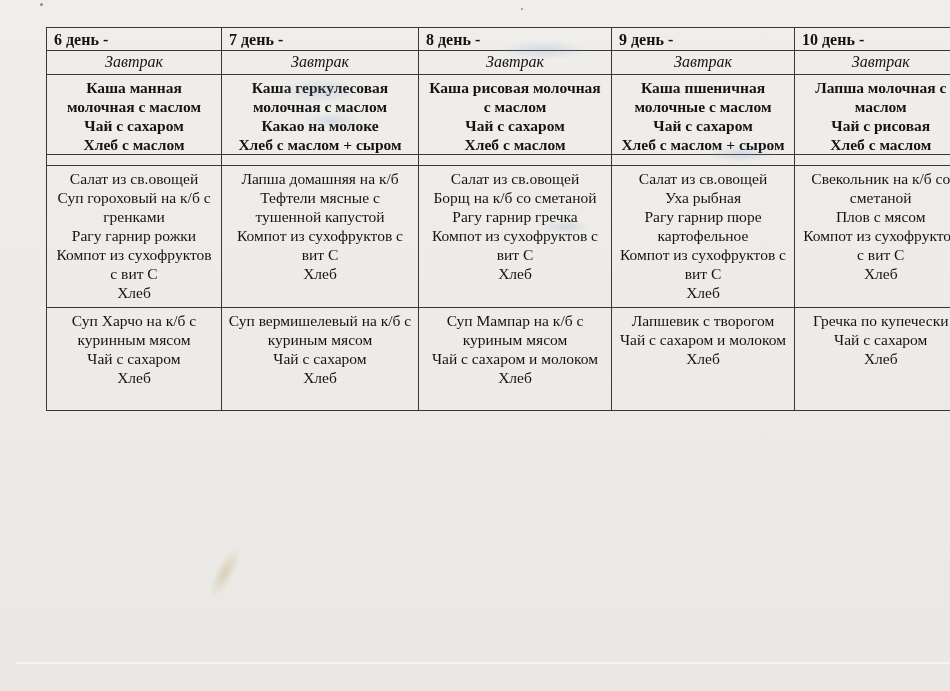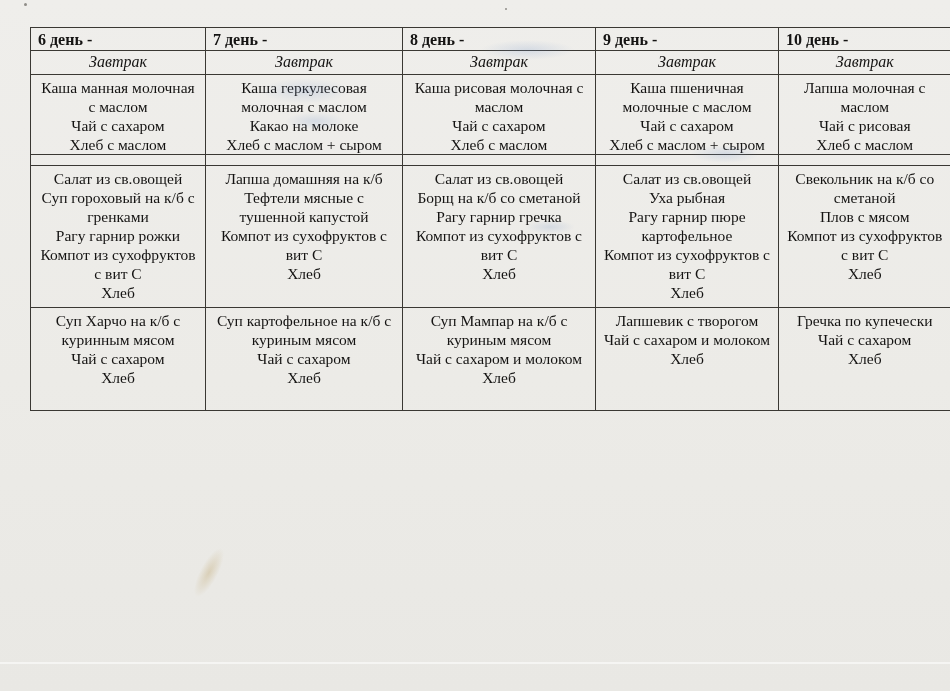--- a/index.html
+++ b/index.html
@@ -2,21 +2,21 @@
 <html lang="ru"><head>
 <meta charset="utf-8">
 <style>
   html,body{margin:0;padding:0;}
   body{
     width:950px;height:691px;overflow:hidden;position:relative;
     background:linear-gradient(180deg,#efeeeb 0%,#ecebe7 55%,#e9e8e4 100%);
     font-family:"Liberation Serif","DejaVu Serif",serif;
     color:#151413;
   }
-  .scan-page{position:absolute;inset:0;}
+  .scan-page{position:absolute;inset:0;margin-left:16px;}
   .menu-table-wrap{position:absolute;left:30px;top:27px;width:920px;}
   table.menu-table{
     border-collapse:collapse;table-layout:fixed;width:920px;
   }
   col.c1{width:175px;}col.c2{width:197px;}col.c3{width:193px;}col.c4{width:183px;}col.c5{width:172px;}
   td{
     border-bottom:1.5px solid #3a3833;
     border-right:1.5px solid #3a3833;
     padding:0;margin:0;overflow:hidden;
   }
@@ -29,21 +29,21 @@
   }
   td.section-label{
     height:20px;font-weight:400;font-style:italic;font-size:16px;
     text-align:center;vertical-align:middle;padding:1px 2px 2px;
   }
   td.section-label.tall{height:24px;}
   td.menu-cell{
     font-size:15.5px;line-height:19px;text-align:center;vertical-align:top;
     padding:3px 5px 0;white-space:pre-line;
   }
-  td.menu-breakfast{height:73px;}
+  td.menu-breakfast{height:73px;font-weight:bold;}
   td.menu-lunch{height:138px;}
   td.menu-snack{height:40px;}
   td.menu-dinner{height:99px;}
   td.spacer-cell{height:10px;}
   
   .smudge{position:absolute;border-radius:50%;pointer-events:none;}
   .smudge-blue{background:radial-gradient(ellipse at center,rgba(120,150,200,0.22) 0%,rgba(120,150,200,0.0) 70%);}
   .smudge-tan{background:radial-gradient(ellipse at center,rgba(190,165,110,0.38) 0%,rgba(190,165,110,0.0) 70%);}
   .speck{position:absolute;background:#8f8d88;border-radius:50%;pointer-events:none;}
   .faint-streak{position:absolute;left:0;width:100%;height:2px;background:rgba(255,255,255,0.55);pointer-events:none;}
@@ -133,21 +133,21 @@
 Хлеб</td>
       </tr>
 
 
 
 
       <tr>
         <td class="menu-cell menu-dinner">Суп Харчо на к/б с куринным мясом
 Чай с сахаром
 Хлеб</td>
-        <td class="menu-cell menu-dinner">Суп картофельное на к/б с куриным мясом
+        <td class="menu-cell menu-dinner">Суп вермишелевый на к/б с куриным мясом
 Чай с сахаром
 Хлеб</td>
         <td class="menu-cell menu-dinner">Суп Мампар на к/б с куриным мясом
 Чай с сахаром и молоком
 Хлеб</td>
         <td class="menu-cell menu-dinner">Лапшевик с творогом
 Чай с сахаром и молоком
 Хлеб</td>
         <td class="menu-cell menu-dinner">Гречка по купечески
 Чай с сахаром

